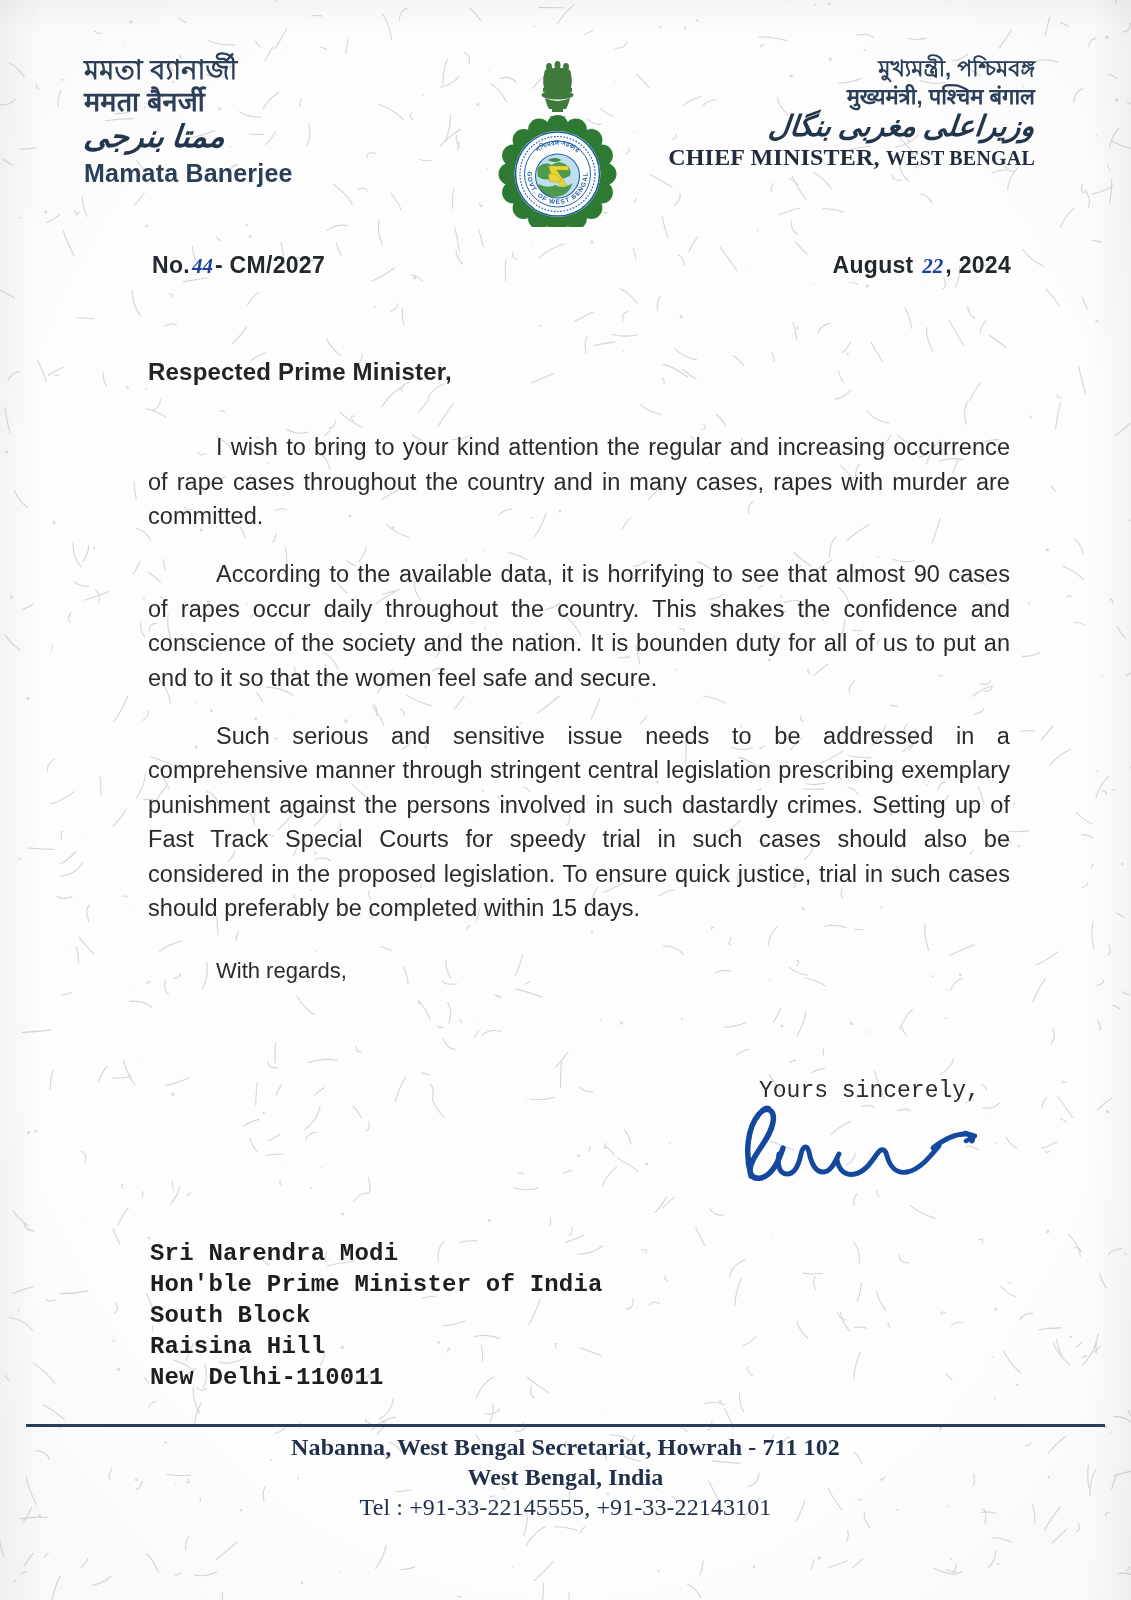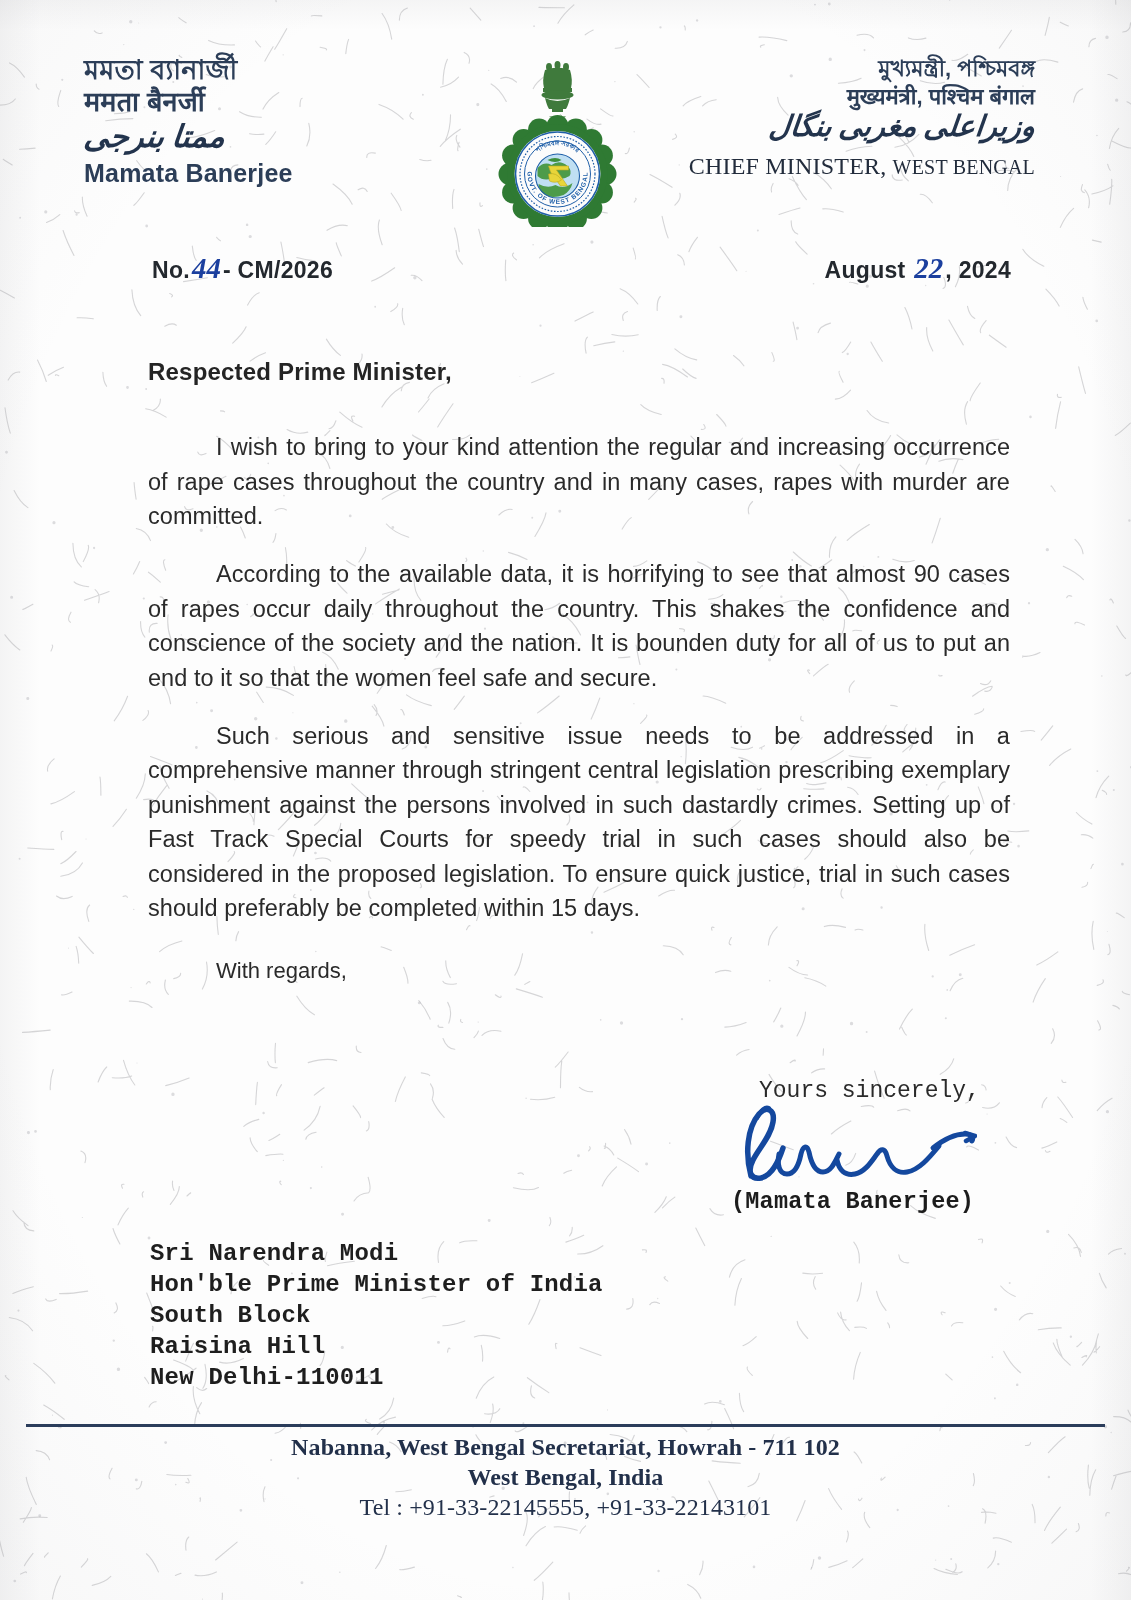--- a/index.html
+++ b/index.html
@@ -86,21 +86,21 @@
     font-weight: bold;
     color: #23282e;
     letter-spacing: .3px;
     z-index: 12;
   }
   .hand {
     font-family: "Liberation Serif", serif;
     color: #1b3f9e;
     font-style: italic;
     font-weight: bold;
-    font-size: 29px;
+    font-size: 21px;
     letter-spacing: 0;
     padding: 0 2px;
   }
 
   .hdr-right {
     position: absolute;
     right: 96px;
     top: 55px;
     text-align: right;
     color: #2c3e58;
@@ -117,24 +117,24 @@
     font-style: italic;
     font-weight: bold;
     color: #23344d;
     line-height: 1.1;
     transform: skewX(-6deg);
     letter-spacing: 1px;
     margin-top: 1px;
   }
   .eng-title {
     font-family: "Liberation Serif", serif;
-    font-weight: normal;
+    font-weight: bold;
     font-size: 24px;
     color: #222c3c;
-    margin-top: 10px;
+    margin-top: 1px;
     letter-spacing: .2px;
     white-space: nowrap;
   }
   .eng-title .sm { font-size: 20px; }
   .date-line {
     position: absolute;
     right: 120px;
     top: 252px;
     font-size: 23px;
     font-weight: bold;
@@ -344,21 +344,21 @@
           <path d="M-10 -14 q8 -4 14 0 q-6 4 -14 0 z" fill="#3d8f3d"></path>
           <circle cx="0" cy="2" r="22" fill="none" stroke="#1f5fa8" stroke-width="1.1"></circle>
 
           <path d="M-9 -8 L11 -8 L11 -4 L-1 -4 L10 12 L3 12 L-7 -2 Z" fill="#e8d53a" stroke="#b8a820" stroke-width=".6"></path>
           <path d="M-9 0 q8 -2 13 6 q-6 4 -12 1 z" fill="#e8d53a" stroke="#b8a820" stroke-width=".6"></path>
         </g>
       </svg>
     </div>
 
     <div class="ref-no">
-      <span>No.</span><span class="hand">44</span><span>- CM/2026</span>
+      <span>No.</span><span class="hand">44</span><span>- CM/2027</span>
     </div>
 
     <div class="date-line">
       <span>August</span> <span class="hand">22</span><span>, 2024</span>
     </div>
   </div>
 
   <div class="body-wrap">
     <div class="salutation">Respected Prime Minister,</div>
     <p class="para">I wish to bring to your kind attention the regular and increasing occurrence of rape cases throughout the country and in many cases, rapes with murder are committed.</p>
@@ -372,21 +372,20 @@
     <svg class="sig-svg" width="250" height="92" viewBox="0 0 250 92" xmlns="http://www.w3.org/2000/svg">
       <g fill="none" stroke="#14489e" stroke-linecap="round" stroke-linejoin="round">
         <path d="M24 74 C18 52 20 26 32 12 C40 3 48 8 46 20 C44 34 32 46 26 58 C20 70 24 78 34 76 C46 73 52 58 56 46" stroke-width="5.5"></path>
         <path d="M52 52 C50 62 52 72 60 72 C68 72 72 62 74 52 C76 44 80 42 82 50 C84 60 88 70 96 70 C104 70 108 60 112 52" stroke-width="5"></path>
         <path d="M110 58 C112 68 118 74 128 72 C138 70 144 60 150 52 C154 46 158 46 160 54 C163 65 170 72 180 70 C192 68 202 56 212 44" stroke-width="5"></path>
         <path d="M206 46 C216 38 226 32 238 32 C244 32 247 35 245 39" stroke-width="5"></path>
         <path d="M238 31 L248 34 L239 39" stroke-width="4.5"></path>
         <path d="M30 16 C34 8 38 4 42 6" stroke-width="4"></path>
       </g>
     </svg>
-    <div class="sig-name">(Mamata Banerjee)</div>
   </div>
 
   <div class="addressee">
     <div>Sri Narendra Modi</div>
     <div>Hon'ble Prime Minister of India</div>
     <div>South Block</div>
     <div>Raisina Hill</div>
     <div>New Delhi-110011</div>
   </div>
 

